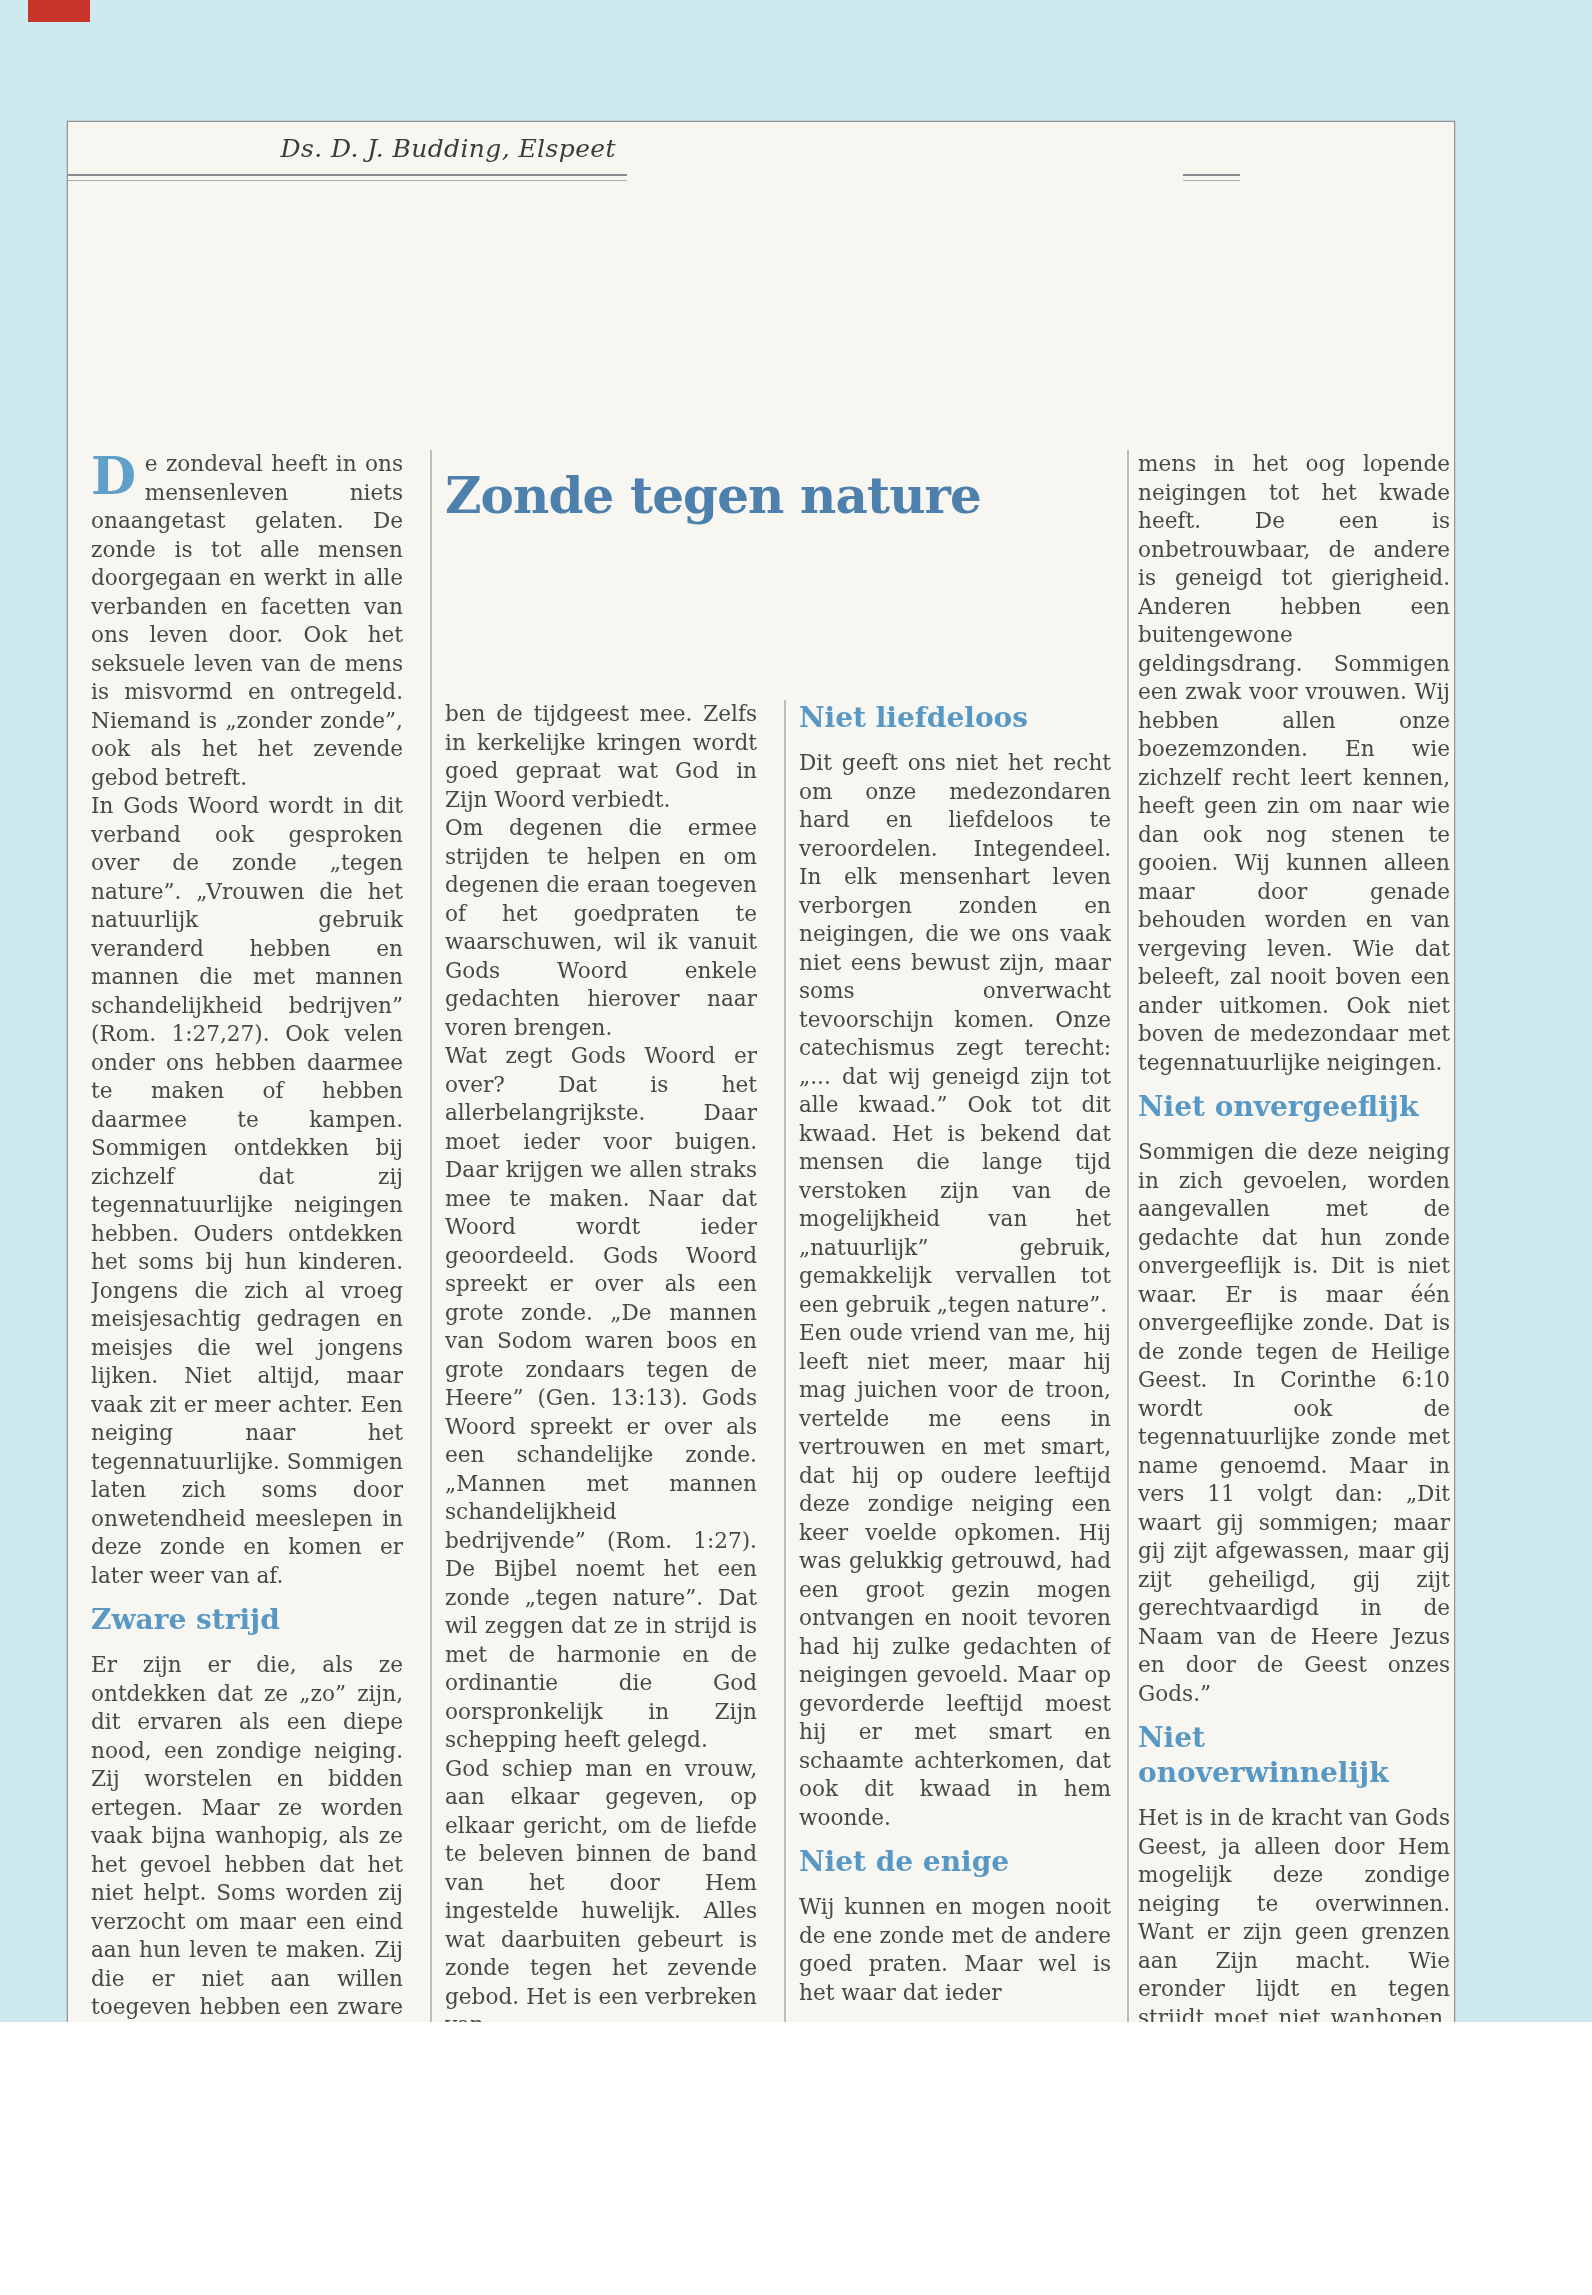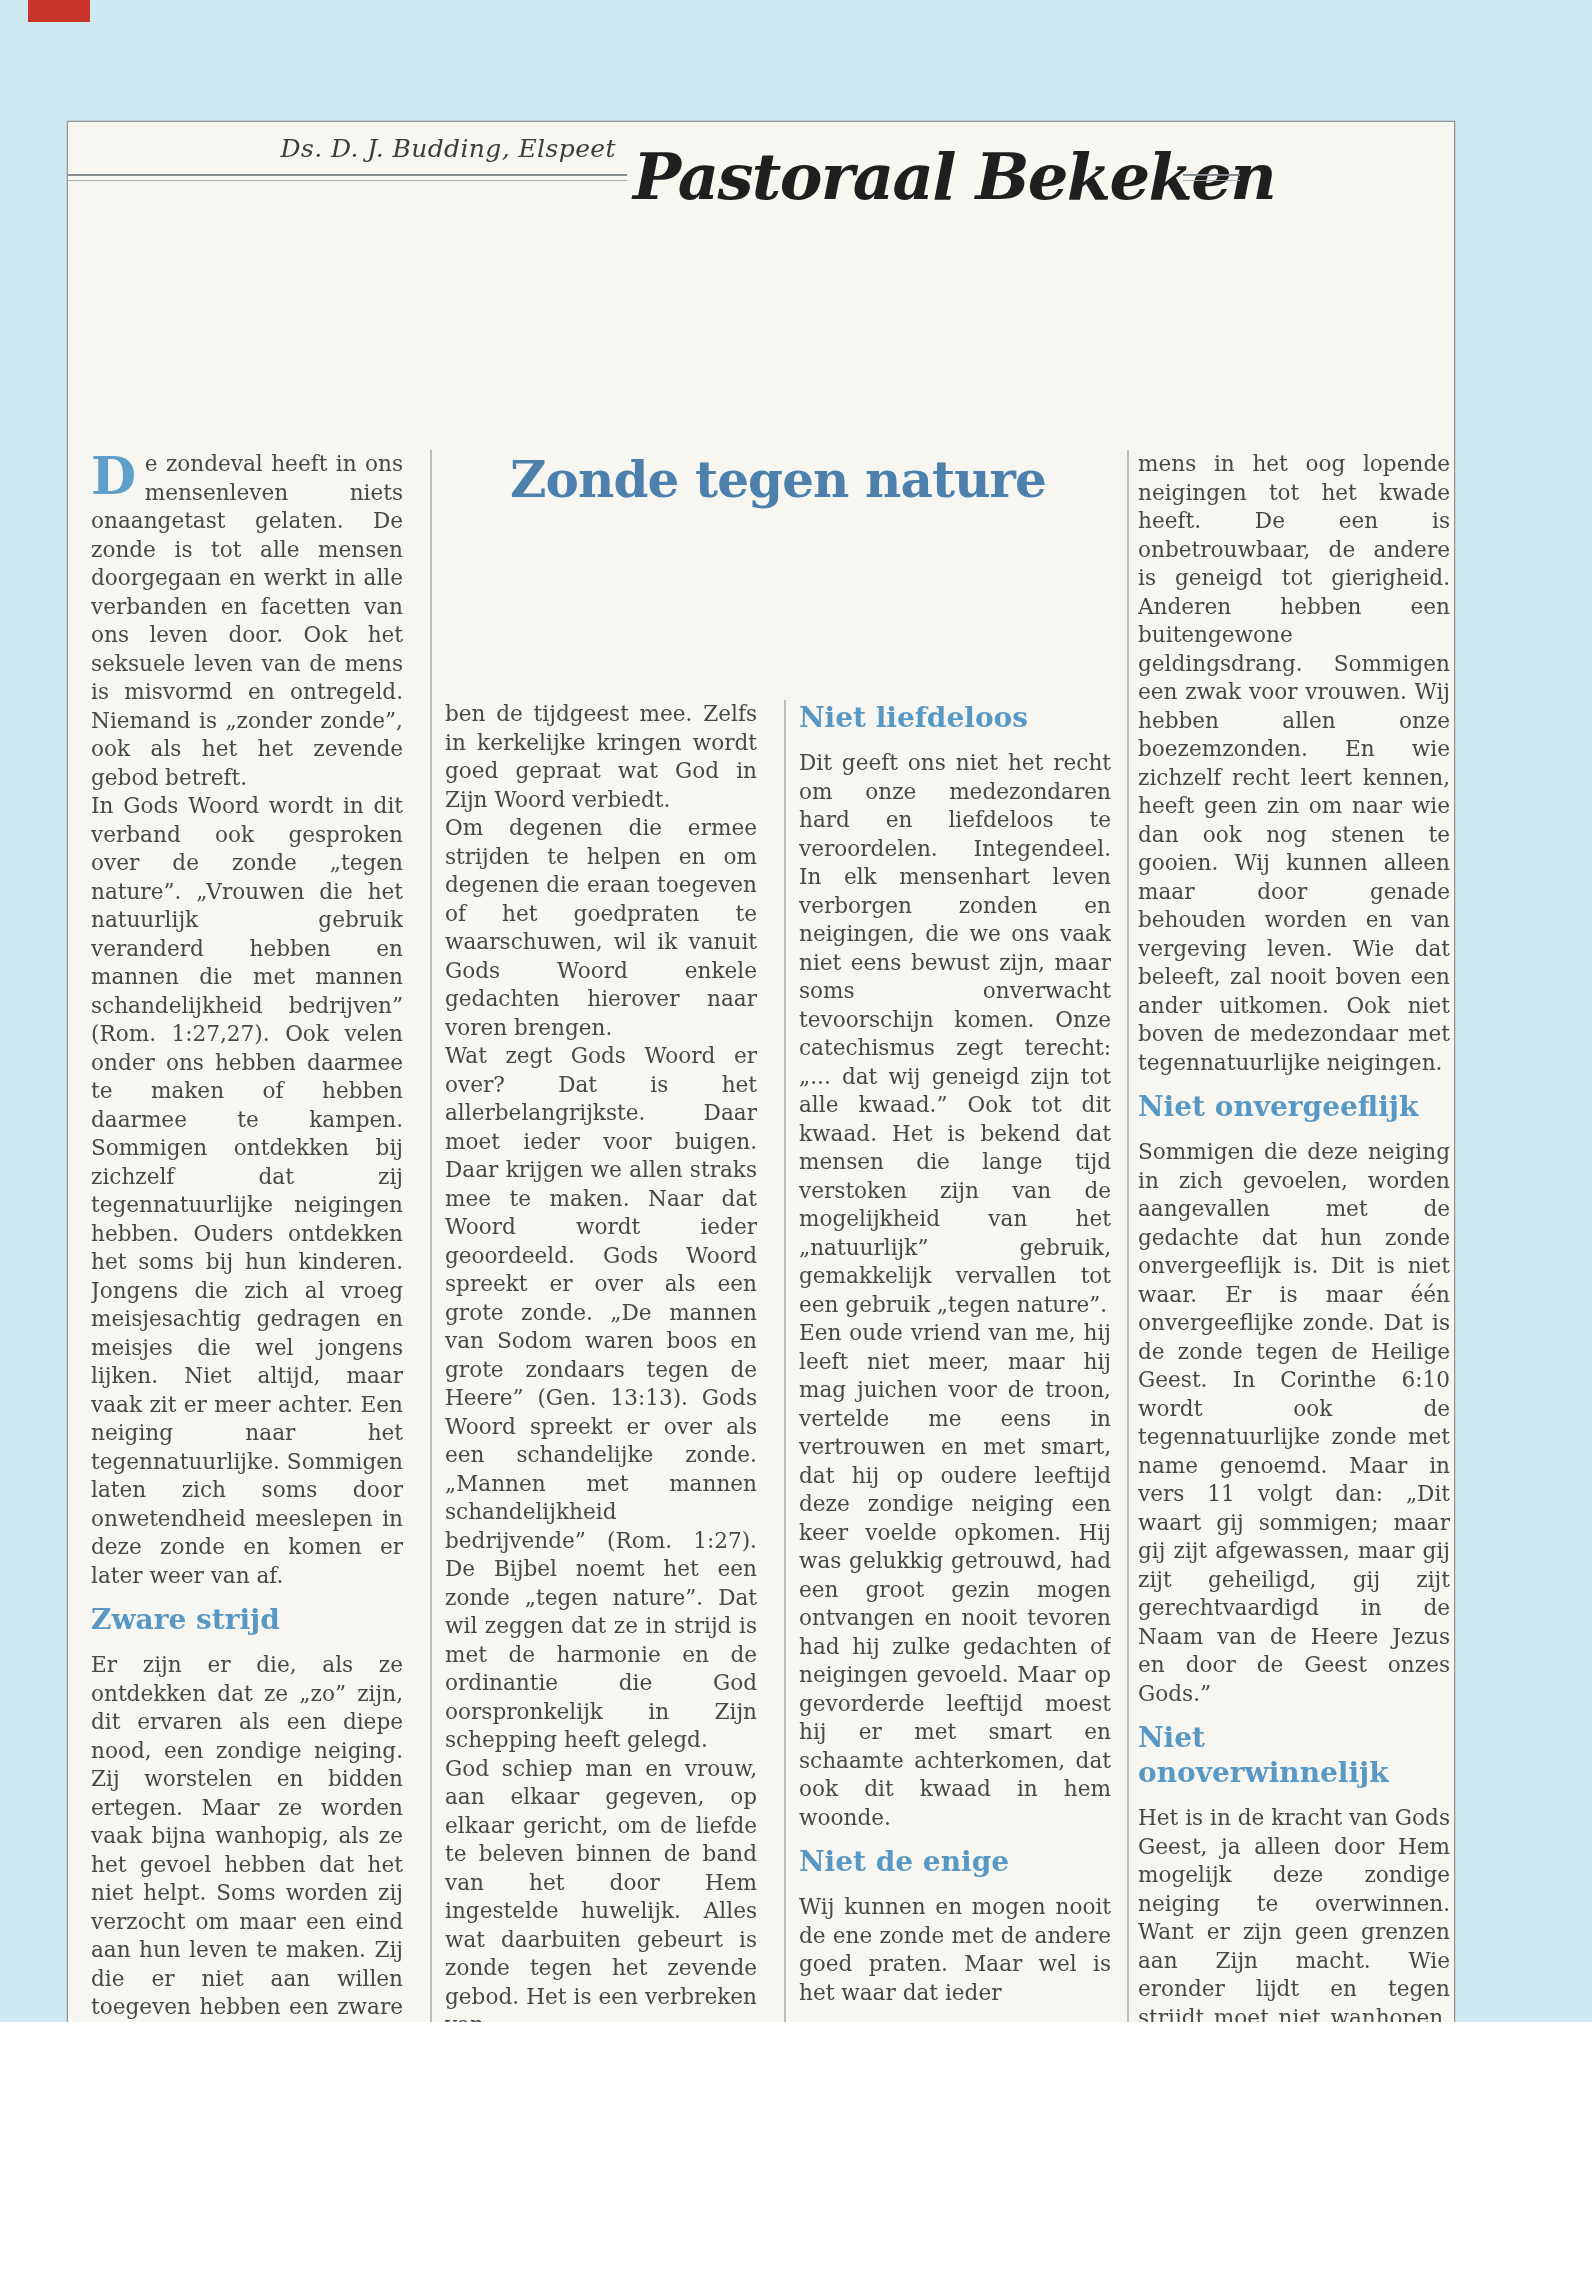--- a/index.html
+++ b/index.html
@@ -30,21 +30,21 @@
   .masthead{
     position:absolute; left:565px; top:7px; width:604px;
     font-style:italic; font-weight:bold; font-size:64px; line-height:95px;
     letter-spacing:-1.7px; color:#1f1f1f; white-space:nowrap;
   }
   .masthead-dash{
     position:absolute; left:1115px; top:52px; width:57px; height:3.5px;
     border-top:2.6px solid #868c8f; border-bottom:0.9px solid #aab0b2;
   }
   .headline{
-    position:absolute; left:377px; top:327px; width:666px; text-align:center;
+    position:absolute; left:377px; top:343px; width:666px; text-align:left;
     font-weight:bold; font-size:50px; line-height:62px; letter-spacing:-0.9px;
     color:var(--headline-blue);
   }
   .col{
     position:absolute; width:312px; overflow:hidden;
     font-size:21.6px; line-height:28.5px; color:var(--body-text);
     text-align:justify;
   }
   .col p{margin:0; padding:0;}
   .col h3{
@@ -77,21 +77,20 @@
 </style>
 </head>
 <body>
 
 <div class="screen">
   <div class="red-tab"></div>
 
   <div class="page">
     <div class="byline">Ds. D. J. Budding, Elspeet</div>
     <div class="header-rule"></div>
-    <div class="masthead">Pastoraal Bekeken</div>
     <div class="masthead-dash"></div>
 
     <div class="headline">
       <div>Zonde tegen nature</div>
     </div>
 
     <div class="divider a"></div>
     <div class="divider b"></div>
     <div class="divider c"></div>
 

